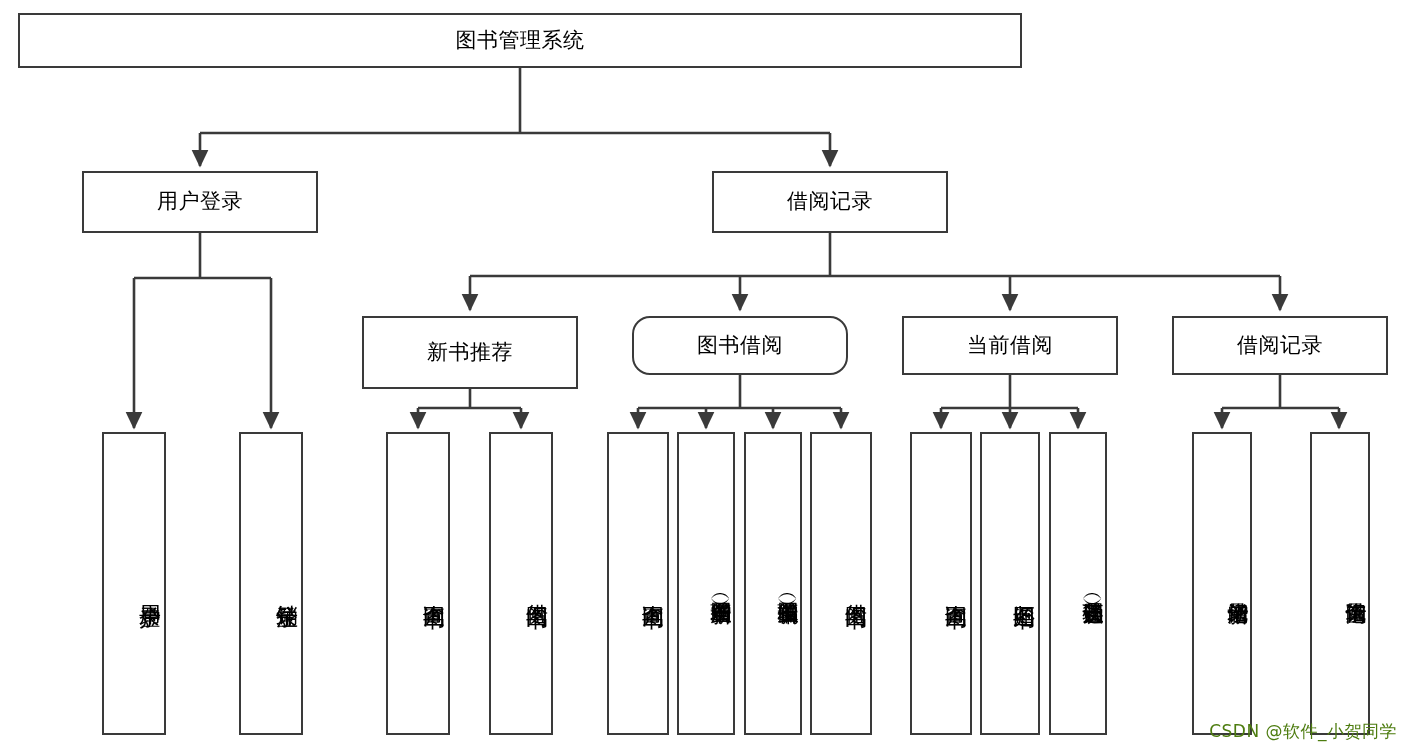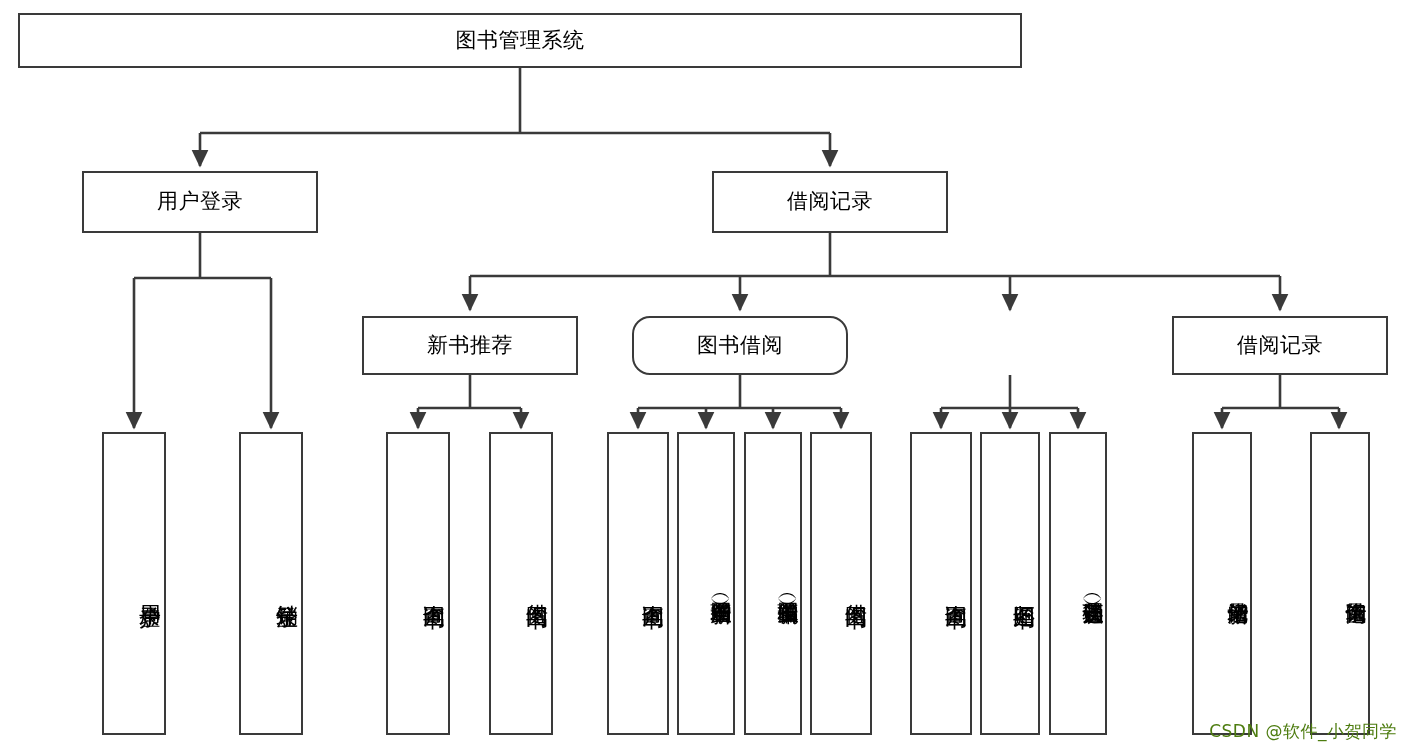--- a/index.html
+++ b/index.html
@@ -129,24 +129,25 @@
       <path d="M 1339 408 L 1339 428" marker-end="url(#arrow)"></path>
     </g>
   </svg>
 
   <div class="node node-h" style="left:18px; top:13px; width:1004px; height:55px;">图书管理系统</div>
 
   <div class="node node-h" style="left:82px; top:171px; width:236px; height:62px;">用户登录</div>
 
   <div class="node node-h" style="left:712px; top:171px; width:236px; height:62px;">借阅记录</div>
 
-  <div class="node node-h" style="left:362px; top:316px; width:216px; height:59px;">新书推荐</div>
+  <div class="node node-h" style="left:362px; top:316px; width:216px; height:73px;">新书推荐</div>
 
   <div class="node node-h" style="left:632px; top:316px; width:216px; height:59px;border-radius:18px;">图书借阅</div>
 
+  <div class="node node-h" style="left:902px; top:316px; width:216px; height:59px;">当前借阅</div>
 
   <div class="node node-h" style="left:1172px; top:316px; width:216px; height:59px;font-family:Liberation Serif, serif;">借阅记录</div>
 
   <div class="node node-v" style="left:102px; top:432px; width:64px; height:303px;">用户登录</div>
 
   <div class="node node-v" style="left:239px; top:432px; width:64px; height:303px;">注销登录</div>
 
   <div class="node node-v" style="left:386px; top:432px; width:64px; height:303px;">查询图书</div>
 
   <div class="node node-v" style="left:489px; top:432px; width:64px; height:303px;">借阅图书</div>

